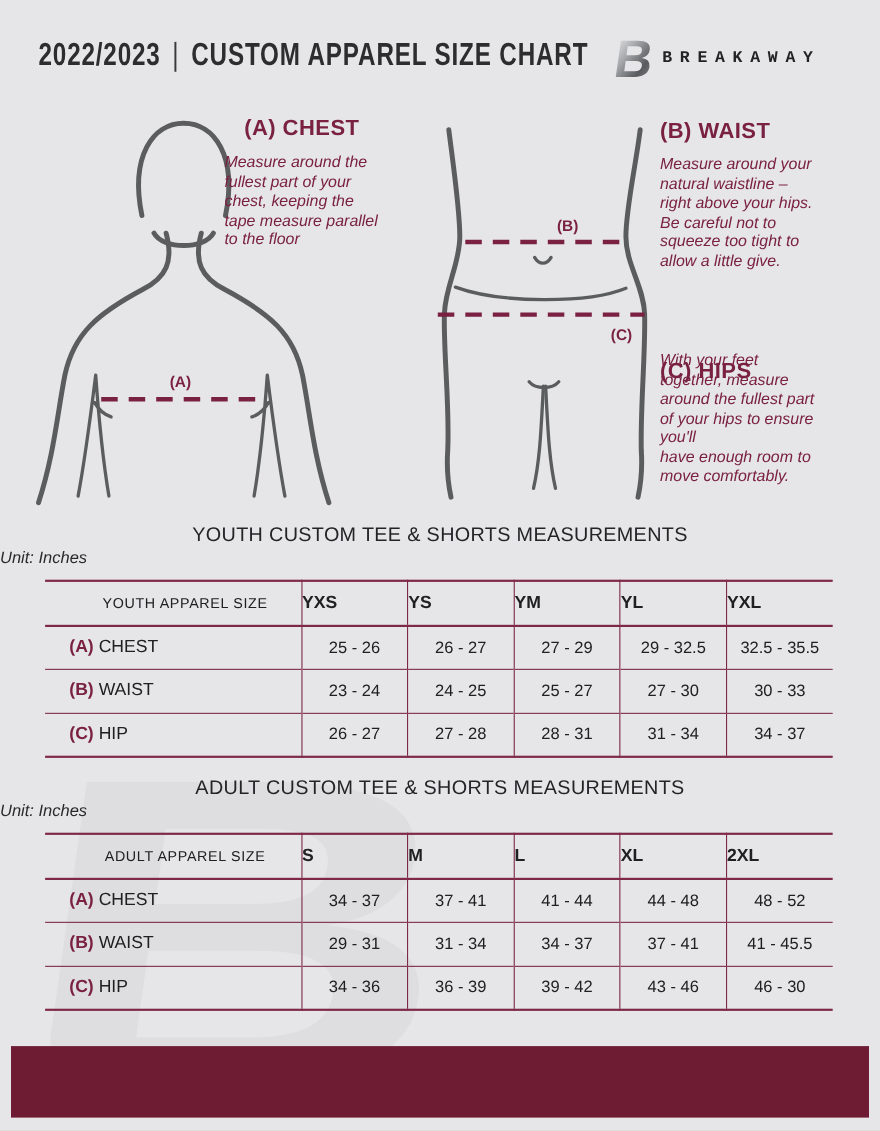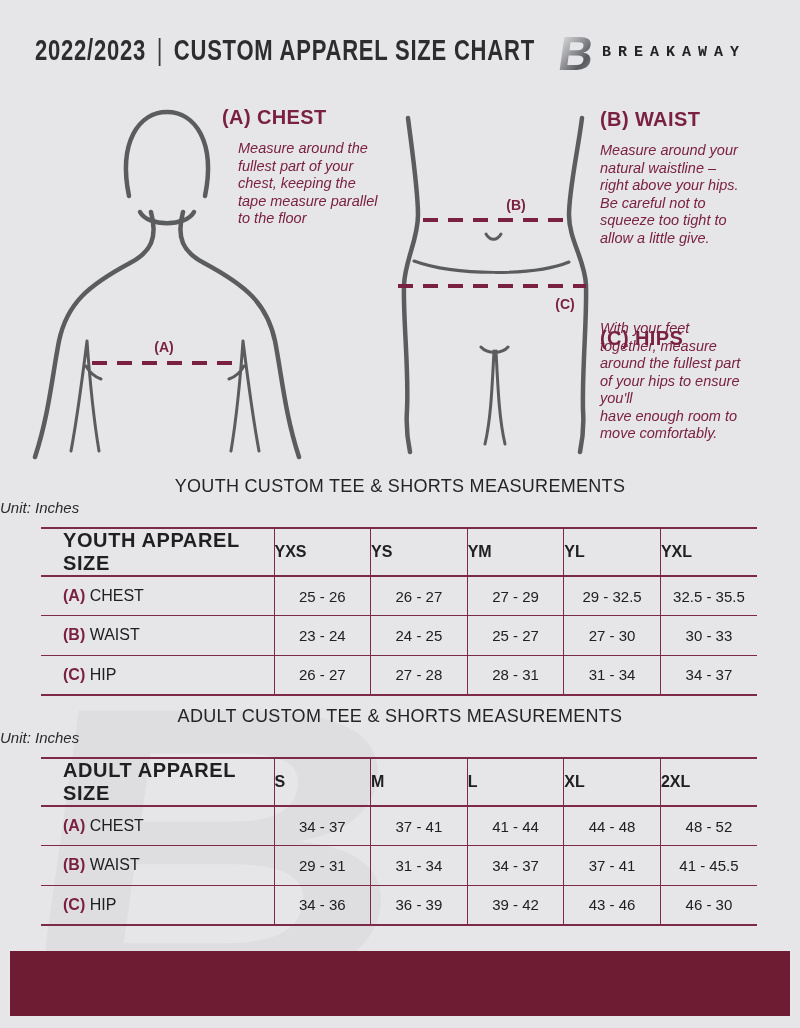--- a/index.html
+++ b/index.html
@@ -38,21 +38,21 @@
   .measure-dash{stroke:var(--accent);stroke-width:4;stroke-dasharray:15 10;fill:none;}
   .marker-label{fill:var(--accent);font-weight:700;font-size:14px;font-family:"Liberation Sans",sans-serif;}
   .guide-heading{
     position:absolute;font-size:20px;font-weight:800;letter-spacing:.4px;color:var(--accent);
   }
   .guide-body{
     position:absolute;font-size:14.5px;line-height:17.5px;font-style:italic;
     color:var(--accent);white-space:pre-line;
   }
   .chest-heading{left:222px;top:106px;}
-  .chest-body{left:238px;top:140px;}
+  .chest-body{left:204px;top:140px;}
   .waist-heading{left:600px;top:108px;}
   .waist-body{left:600px;top:142px;}
   .hips-heading{left:600px;top:286px;margin-top:41px;}
   .hips-body{left:600px;top:320px;}
   
   .table-title{
     position:absolute;left:0;width:800px;text-align:center;
     font-size:18px;font-weight:400;letter-spacing:.3px;color:#242427;
   }
   .table-unit{
@@ -65,21 +65,21 @@
   .youth-table{top:527px;} .adult-table{top:757px;}
   .size-table table{
     border-collapse:collapse;width:716px;table-layout:fixed;
     border-top:2.4px solid var(--table-line);
     border-bottom:2.4px solid var(--table-line);
   }
   .size-table thead tr{height:41px;border-bottom:2px solid var(--table-line);}
   .size-table tbody tr{height:39.5px;border-top:1.5px solid var(--table-line);}
   .size-table th+th,.size-table td+td{border-left:1.5px solid var(--table-line);}
   .size-table th{font-size:16px;font-weight:700;color:#202023;text-align:left;}
-  .size-table th.label-col{font-weight:700;letter-spacing:.6px;font-size:20px;}
+  .size-table th.label-col{font-weight:400;letter-spacing:.6px;font-size:13px;text-align:center;}
   .size-table td{font-size:15px;color:#202023;text-align:center;}
   .size-table td.label-col{font-size:16px;text-align:left;}
   .size-table .label-col{padding-left:22px;text-align:left;}
   .size-table .prefix{color:var(--accent);font-weight:700;}
   
   .watermark{
     position:absolute;left:46px;top:688px;width:470px;height:263px;
     overflow:hidden;z-index:0;pointer-events:none;
   }
   .watermark span{

